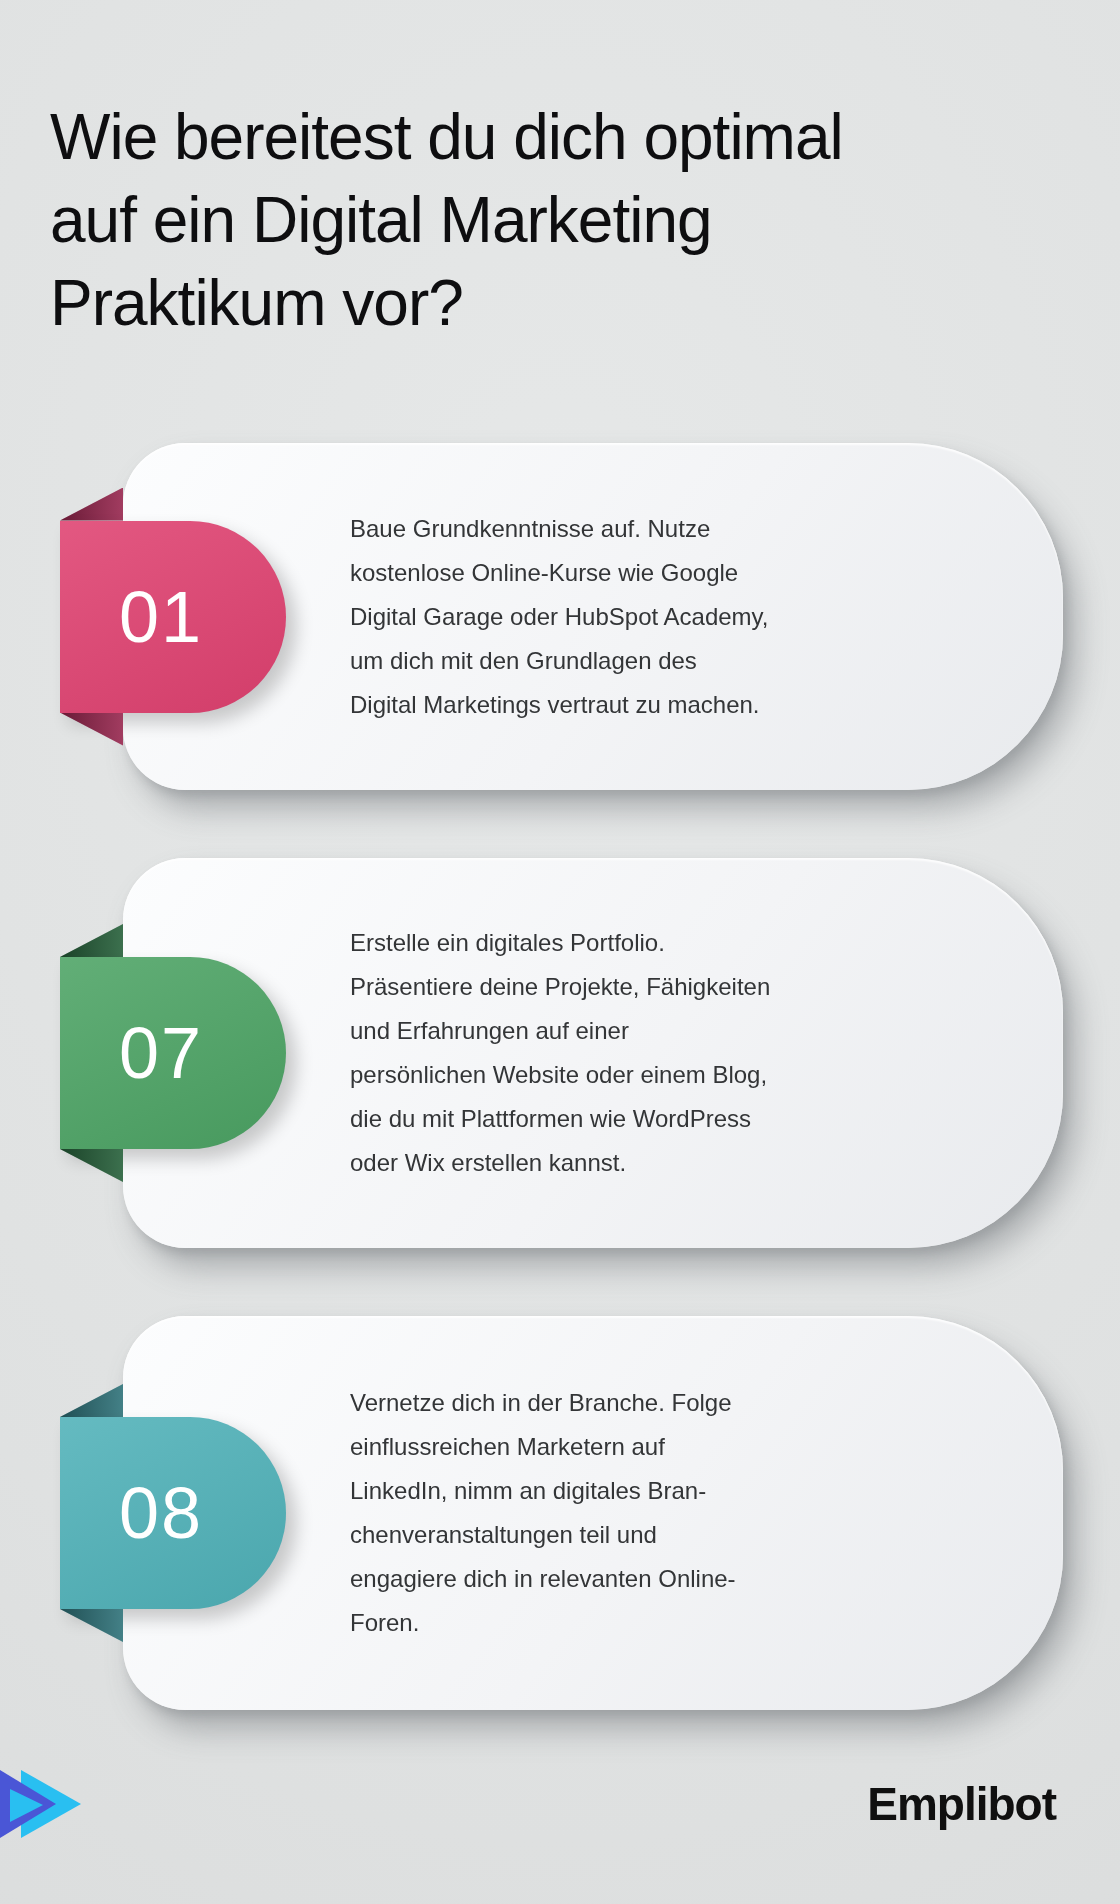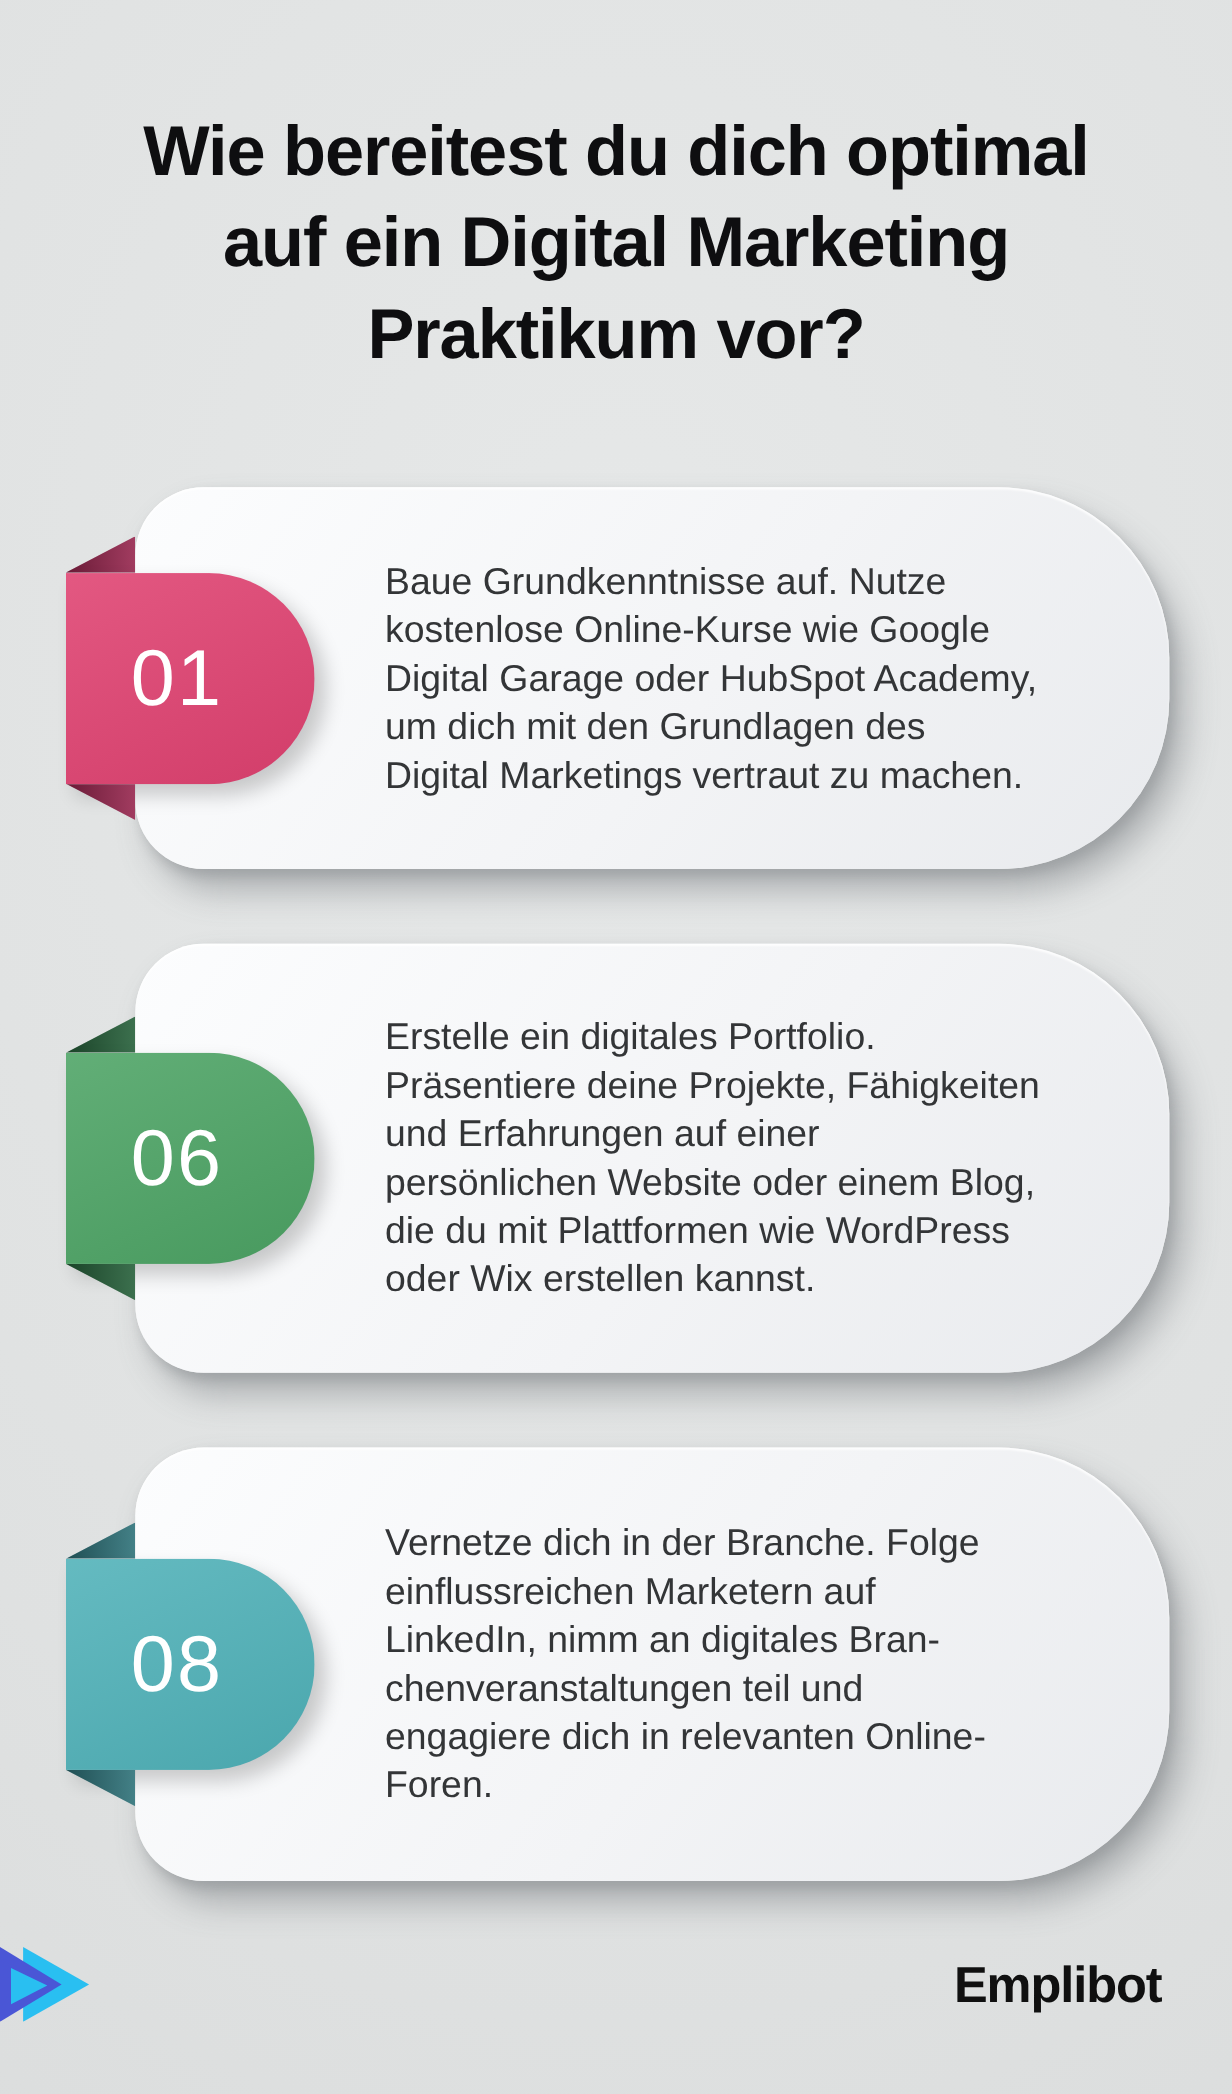--- a/index.html
+++ b/index.html
@@ -8,24 +8,23 @@
     height: 1904px;
     background-color: #dfe1e1;
     background-image: radial-gradient(140% 110% at 50% 30%, #e6e8e8 0%, #dfe1e1 55%, #d7d9d9 100%);
     font-family: "Liberation Sans", sans-serif;
     overflow: hidden;
   }
 
   .title {
     margin: 96px auto 0;
     width: 1020px;
-    text-align: center;
     font-size: 64px;
     line-height: 83px;
-    font-weight: 700;
+    font-weight: 400;
     letter-spacing: -1px;
     color: #0e0e10;
     white-space: pre-line;
   }
 
   .cards { margin-top: 98px; }
 
   .card {
     position: relative;
     margin-left: 123px;
@@ -40,21 +39,21 @@
   }
   .card + .card { margin-top: 68px; }
   .card-1 { min-height: 347px; }
   .card-2 { min-height: 390px; }
   .card-3 { min-height: 394px; }
 
   .card-text {
     margin: 0;
     padding-left: 227px;
     padding-right: 36px;
-    font-size: 34px;
+    font-size: 24px;
     line-height: 44px;
     color: #333537;
     white-space: pre-line;
   }
 
   .ribbon {
     position: absolute;
     left: -63px;
     top: 50%;
     transform: translateY(-50%);
@@ -136,21 +135,21 @@
   <section class="card card-2" style="--badge: #4ca364; --fold: #26603a;">
     <p class="card-text">Erstelle ein digitales Portfolio.
 Präsentiere deine Projekte, Fähigkeiten
 und Erfahrungen auf einer
 persönlichen Website oder einem Blog,
 die du mit Plattformen wie WordPress
 oder Wix erstellen kannst.</p>
     <div class="ribbon">
       <div class="fold fold-top"></div>
       <div class="badge">
-        <span class="badge-number">06</span>
+        <span class="badge-number">07</span>
       </div>
       <div class="fold fold-bottom"></div>
     </div>
   </section>
 
   <section class="card card-3" style="--badge: #4fb1b8; --fold: #2e7279;">
     <p class="card-text">Vernetze dich in der Branche. Folge
 einflussreichen Marketern auf
 LinkedIn, nimm an digitales Bran-
 chenveranstaltungen teil und

